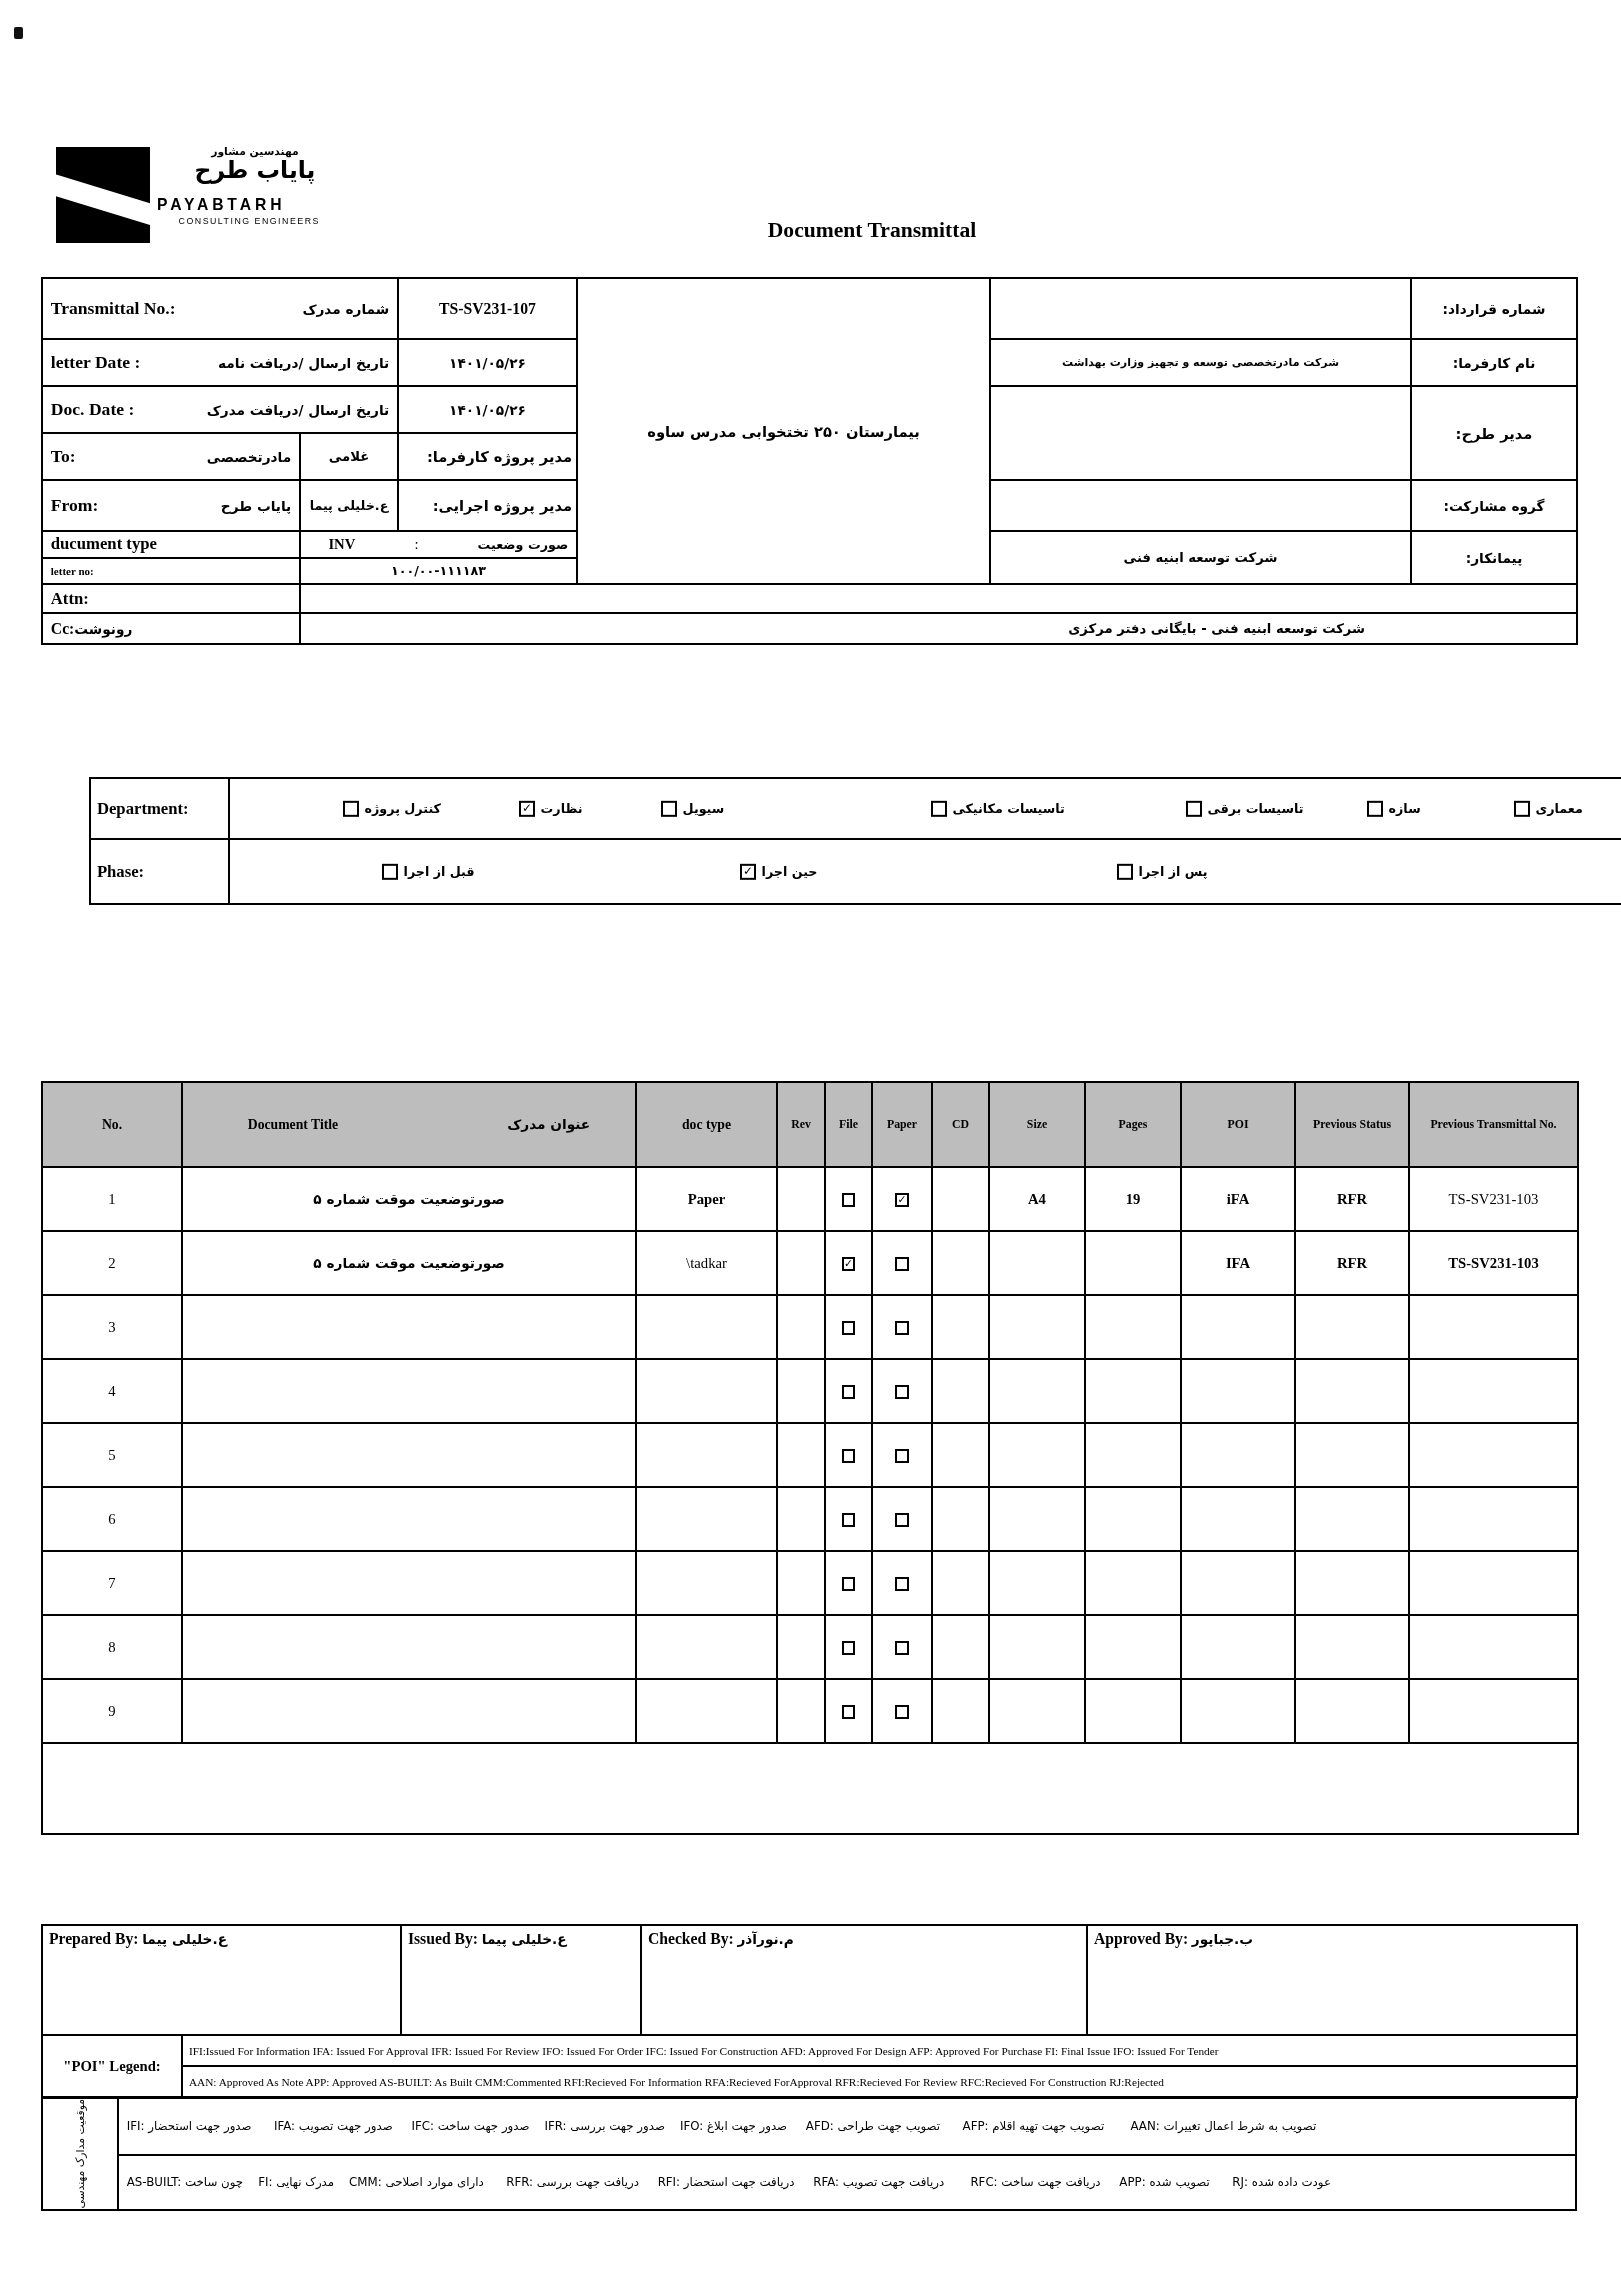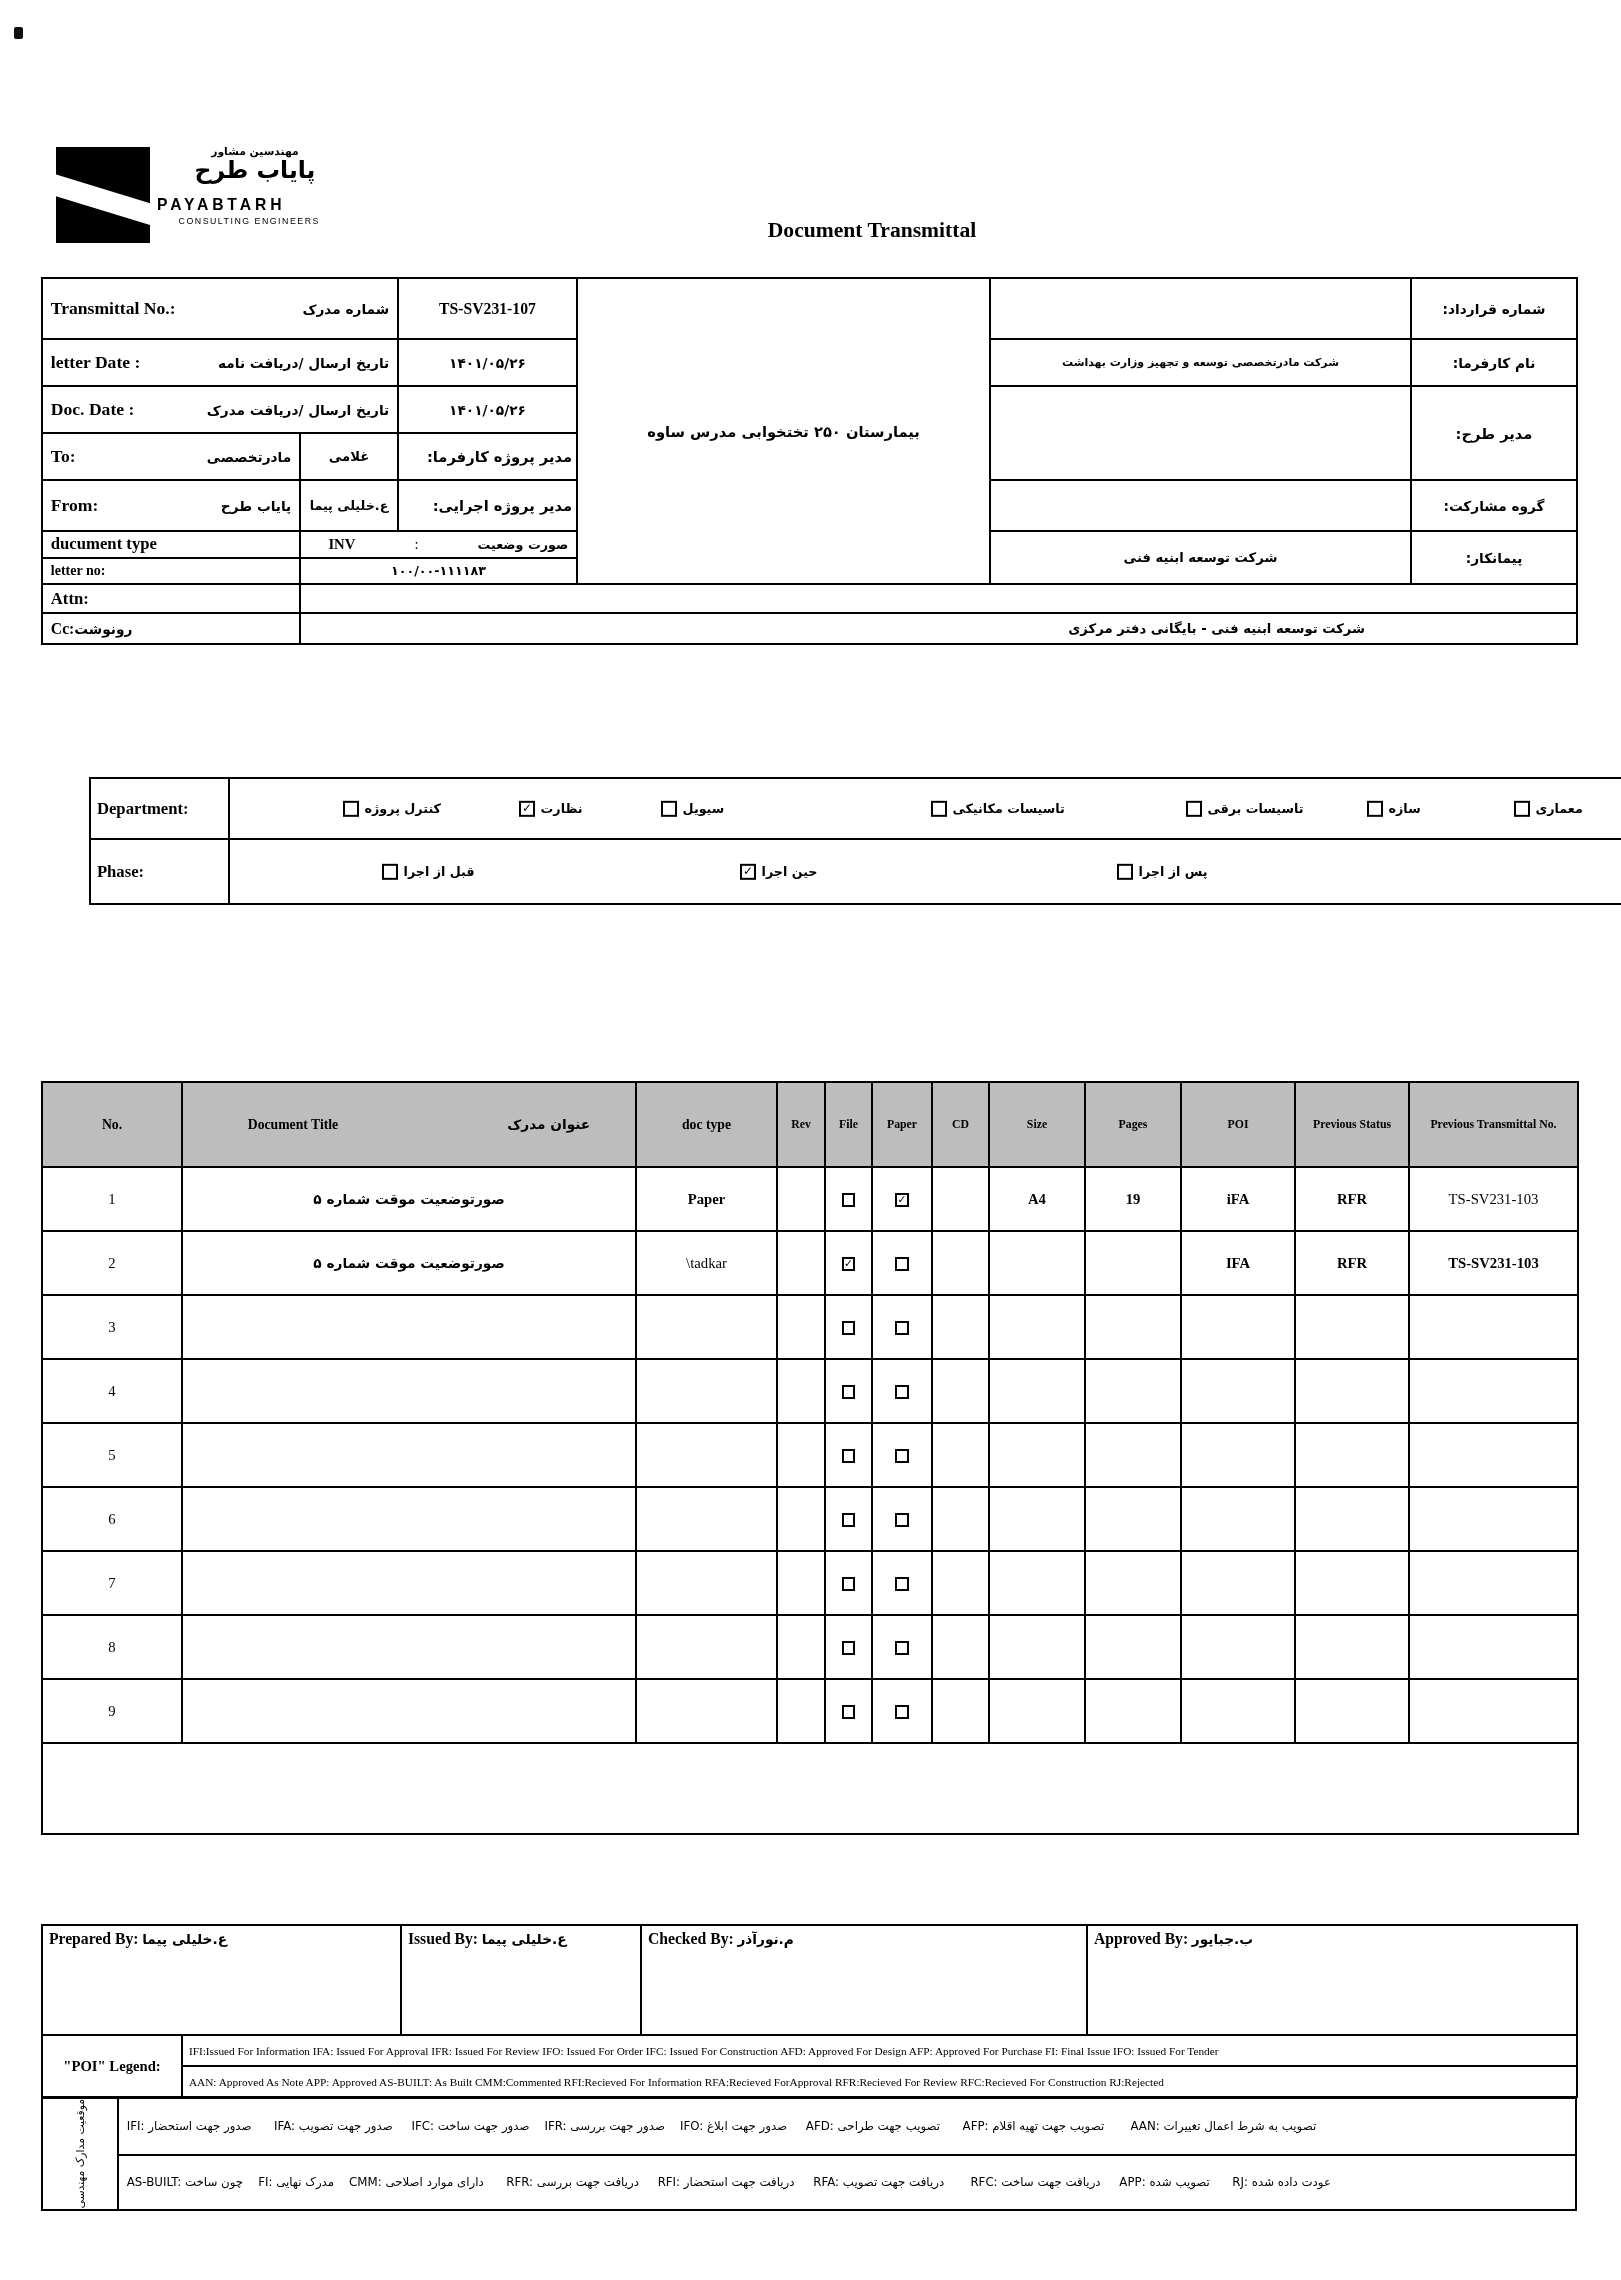--- a/index.html
+++ b/index.html
@@ -146,21 +146,21 @@
             <div class="lr">
         <span style="font-weight:bold; padding-left:19.6px">INV</span>
         <span>:</span>
         <span class="fa-lab" style="font-size:12.7px">صورت وضعیت</span>
             </div>
           </td>
       <td rowspan="2" class="ctr fa bold" style="font-size:13.2px">شرکت توسعه ابنیه فنی</td>
       <td rowspan="2" class="ctr fa-lab">پیمانکار:</td>
     </tr>
     <tr style="height:26.5px">
-      <td class="en-lab" style="padding-left:7.8px; font-size:14px">letter no:</td>
+      <td class="en-lab" style="padding-left:7.8px; font-size:11px">letter no:</td>
       <td colspan="2" class="ctr fa bold" style="font-size:12.7px">۱۰۰/۰۰-۱۱۱۱۸۳</td>
     </tr>
     <tr style="height:29px">
       <td class="en-lab" style="padding-left:7.8px; font-size:16.7px">Attn:</td>
       <td colspan="5"></td>
     </tr>
     <tr style="height:31px">
       <td style="padding-left:7.8px">
         <span class="en-lab" style="font-size:15.7px">Cc:</span><span class="fa-lab">رونوشت</span></td>
       <td colspan="5" class="fa bold" style="font-size:13.2px; text-align:right; padding-right:211px; font-family:'DejaVu Sans',sans-serif">شرکت توسعه ابنیه فنی - بایگانی دفتر مرکزی</td>

